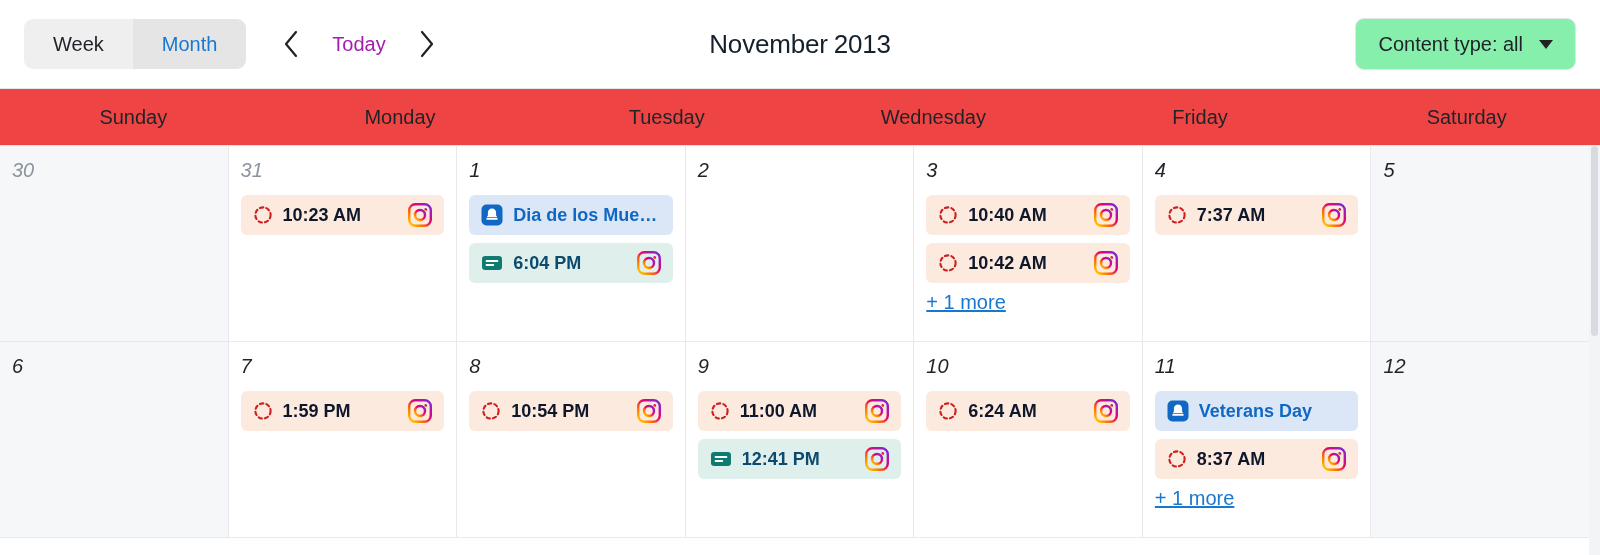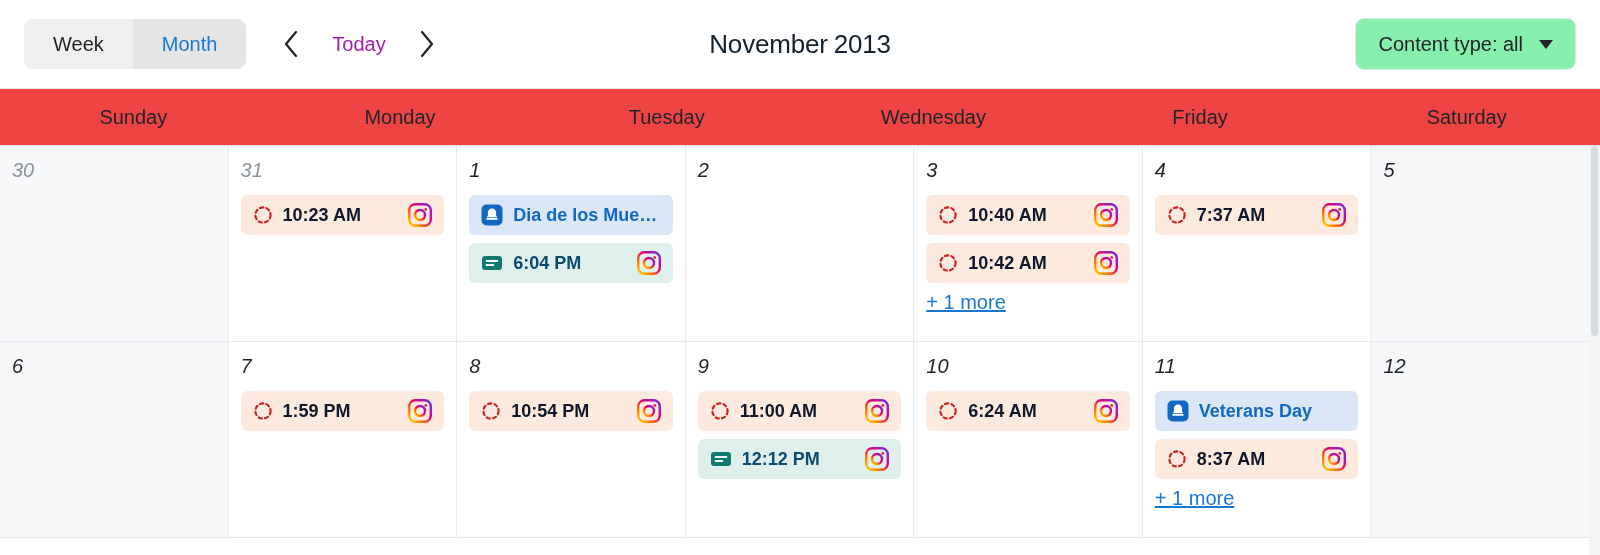--- a/index.html
+++ b/index.html
@@ -493,21 +493,21 @@
           </span>
         </div>
         <div class="pill published">
           <span class="ico">
             <svg width="24" height="24" viewBox="0 0 24 24">
               <rect x="2" y="5" width="20" height="14" rx="3.2" fill="#0f7a70"></rect>
               <rect x="5.6" y="9" width="12.8" height="2" rx="1" fill="#ffffff"></rect>
               <rect x="5.6" y="13" width="8.6" height="2" rx="1" fill="#ffffff"></rect>
             </svg>
           </span>
-          <span class="lbl">12:12 PM</span>
+          <span class="lbl">12:41 PM</span>
           <span class="ico">
             <svg width="26" height="26" viewBox="0 0 26 26">
               <defs>
                 <linearGradient id="ig9" x1="0" y1="1" x2="1" y2="0">
                   <stop offset="0%" stop-color="#ffd600"></stop>
                   <stop offset="28%" stop-color="#ff7a00"></stop>
                   <stop offset="58%" stop-color="#e4006b"></stop>
                   <stop offset="85%" stop-color="#9b1fc4"></stop>
                   <stop offset="100%" stop-color="#6a1fd0"></stop>
                 </linearGradient>

